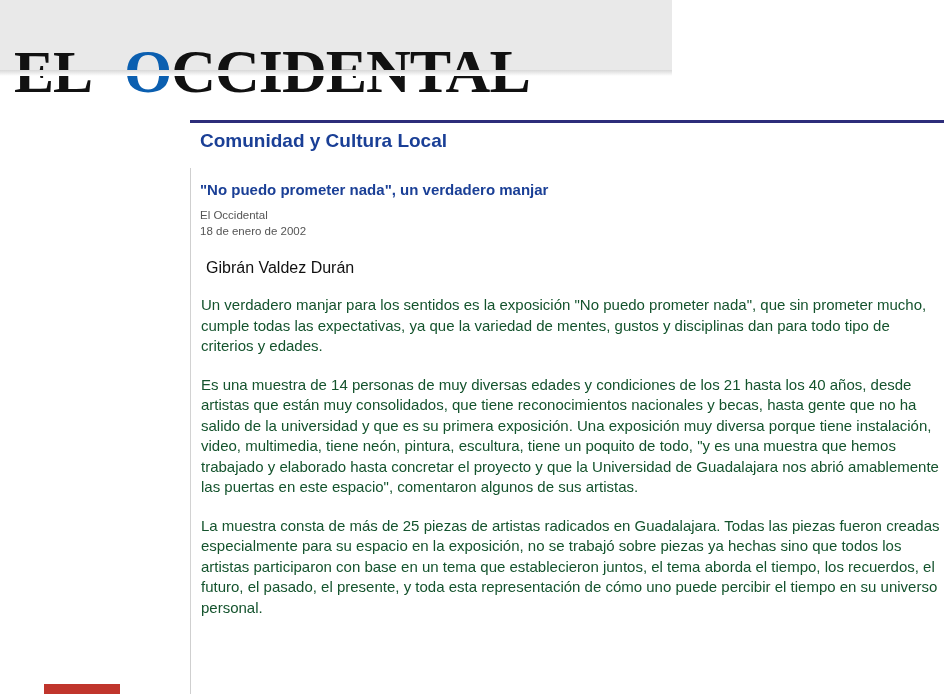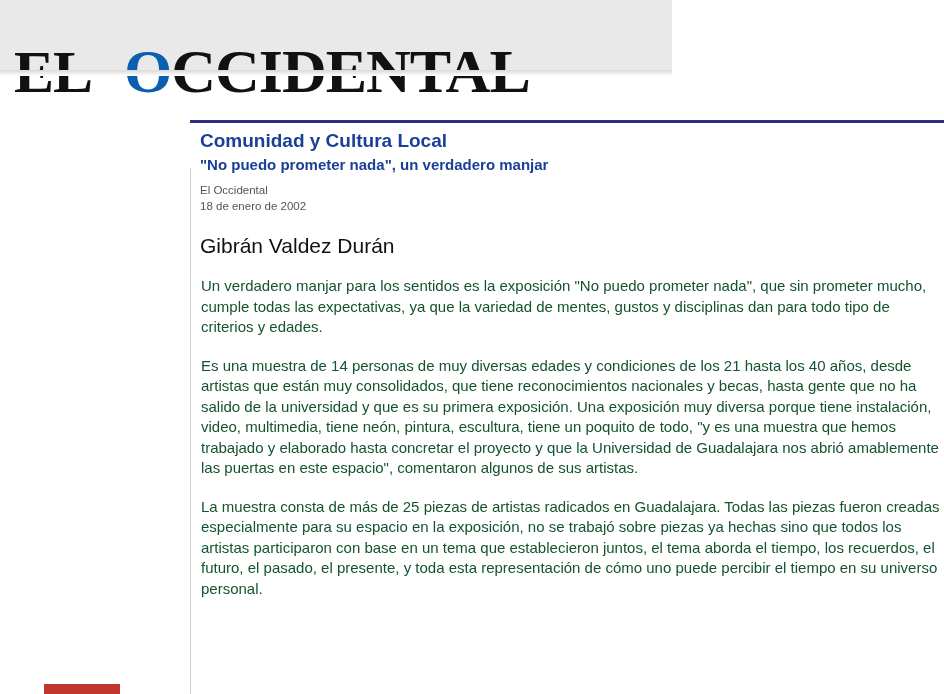--- a/index.html
+++ b/index.html
@@ -73,42 +73,42 @@
     height: 3px;
     background: #2d2d7a;
     margin-bottom: 7px;
   }
   .section-title {
     font-family: "Liberation Sans", sans-serif;
     font-weight: bold;
     font-size: 19px;
     color: #1a3f96;
     padding-left: 10px;
-    margin-bottom: 4px;
+    margin-bottom: 29px;
   }
   .headline {
     font-family: "Liberation Sans", sans-serif;
     font-weight: bold;
     font-size: 15px;
     color: #1a3f96;
     padding-left: 10px;
     margin-bottom: 10px;
   }
   .byline-source, .byline-date {
     font-family: "Liberation Sans", sans-serif;
     font-size: 11.5px;
     color: #555;
     padding-left: 10px;
     line-height: 1.35;
   }
   .author {
     font-family: "Liberation Sans", sans-serif;
-    font-size: 21px;
+    font-size: 16px;
     color: #111;
-    padding-left: 10px;
+    padding-left: 16px;
     margin-top: 20px;
     margin-bottom: 18px;
   }
   .body-col {
     position: relative;
     padding-left: 10px;
     border-left: 1px solid #d2d2d2;
     margin-left: 0;
   }
   .para {

